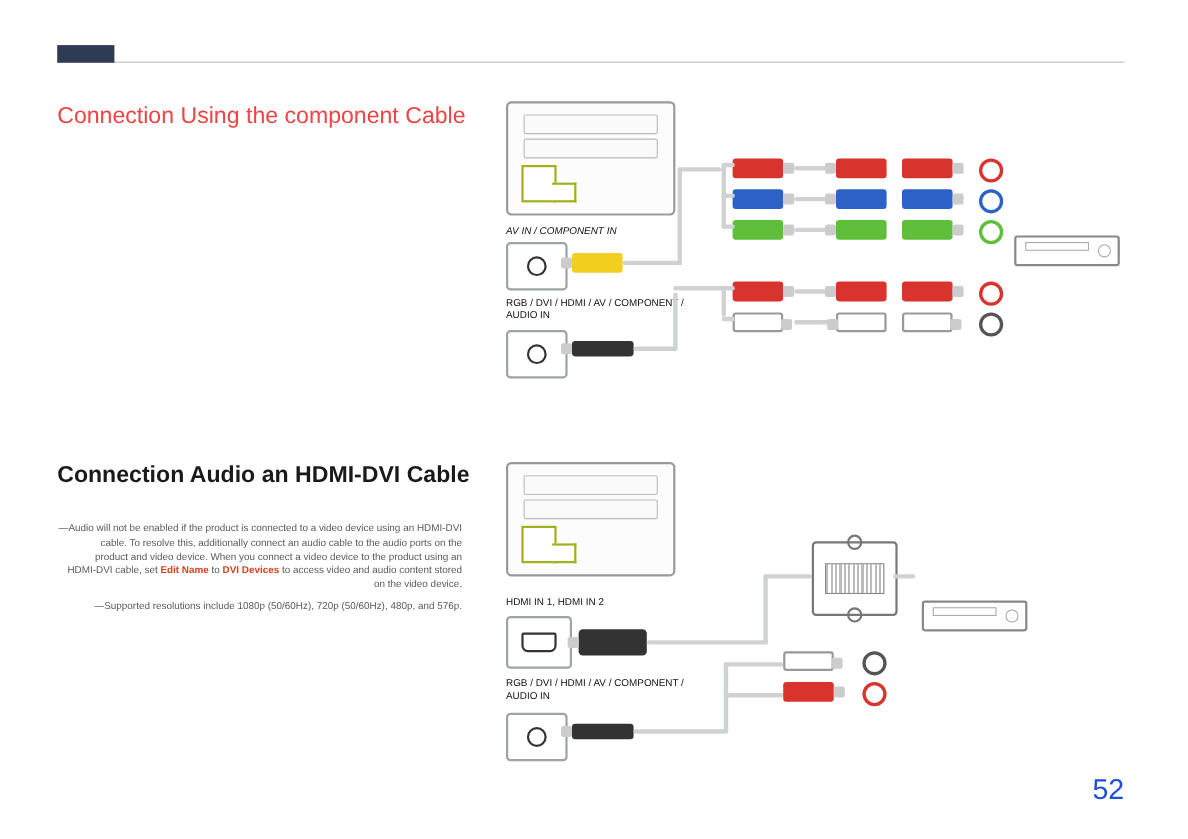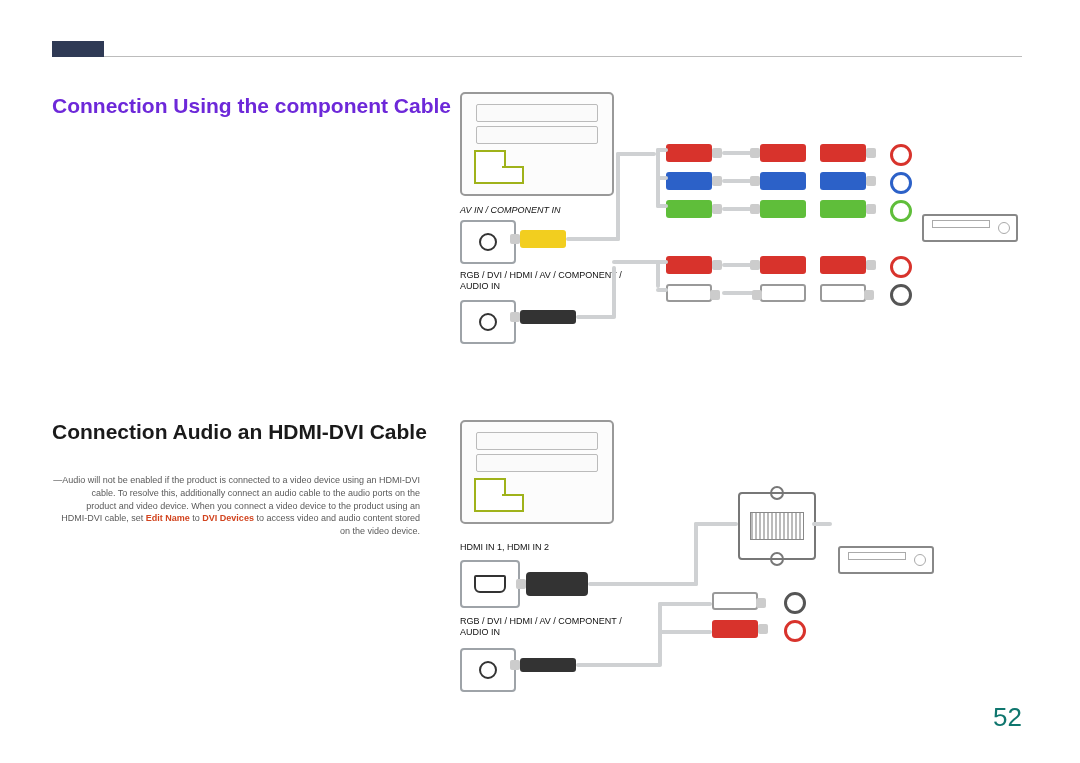--- a/index.html
+++ b/index.html
@@ -26,24 +26,24 @@
     top: 41px;
     left: 52px;
     width: 52px;
     height: 16px;
     background: #2f3a55;
   }
   h2.section1 {
     position: absolute;
     top: 94px;
     left: 52px;
-    font-weight: 700;
+    font-weight: 400;
     font-size: 21px;
     margin: 0;
-    color: #6d28d9;
+    color: #ef4444;
   }
   h2.section2 {
     position: absolute;
     top: 420px;
     left: 52px;
     font-weight: 600;
     font-size: 21px;
     margin: 0;
     color: #1a1a1a;
   }
@@ -67,21 +67,21 @@
     margin: 0 0 7px 0;
     text-indent: -9px;
     padding-left: 9px;
   }
   .notes .hl { color: #d2441f; font-weight: 600; }
   .page-num {
     position: absolute;
     right: 58px;
     bottom: 30px;
     font-size: 26px;
-    color: #0f766e;
+    color: #1d4ed8;
     font-weight: 300;
   }
 
   
   .port-label {
     position: absolute;
     font-size: 9px;
     font-weight: 500;
     color: #111;
     line-height: 1.25;
@@ -227,20 +227,21 @@
 
 <div class="page-rule"></div>
 <div class="tab-mark"></div>
 
 <h2 class="section1">Connection Using the component Cable</h2>
 
 <h2 class="section2">Connection Audio an HDMI-DVI Cable</h2>
 
 <div class="notes">
   <p><span class="dash">―</span><span>Audio will not be enabled if the product is connected to a video device using an HDMI-DVI cable. To resolve this, additionally connect an audio cable to the audio ports on the product and video device. When you connect a video device to the product using an HDMI-DVI cable, set </span><span class="hl">Edit Name</span><span> to </span><span class="hl">DVI Devices</span><span> to access video and audio content stored on the video device.</span></p>
+  <p><span class="dash">―</span><span>Supported resolutions include 1080p (50/60Hz), 720p (50/60Hz), 480p, and 576p.</span></p>
 </div>
 
 <div class="page-num">52</div>
 
 <div class="diagram" style="left:460px; top:92px; width:560px; height:280px;">
 
   <div class="tv" style="left:0; top:0; width:150px; height:100px;">
     <div class="slot" style="left:14px; top:10px; right:14px; height:16px;"></div>
     <div class="slot" style="left:14px; top:32px; right:14px; height:16px;"></div>
     <div class="linner" style="left:12px; bottom:10px; width:28px; height:30px;"></div>

